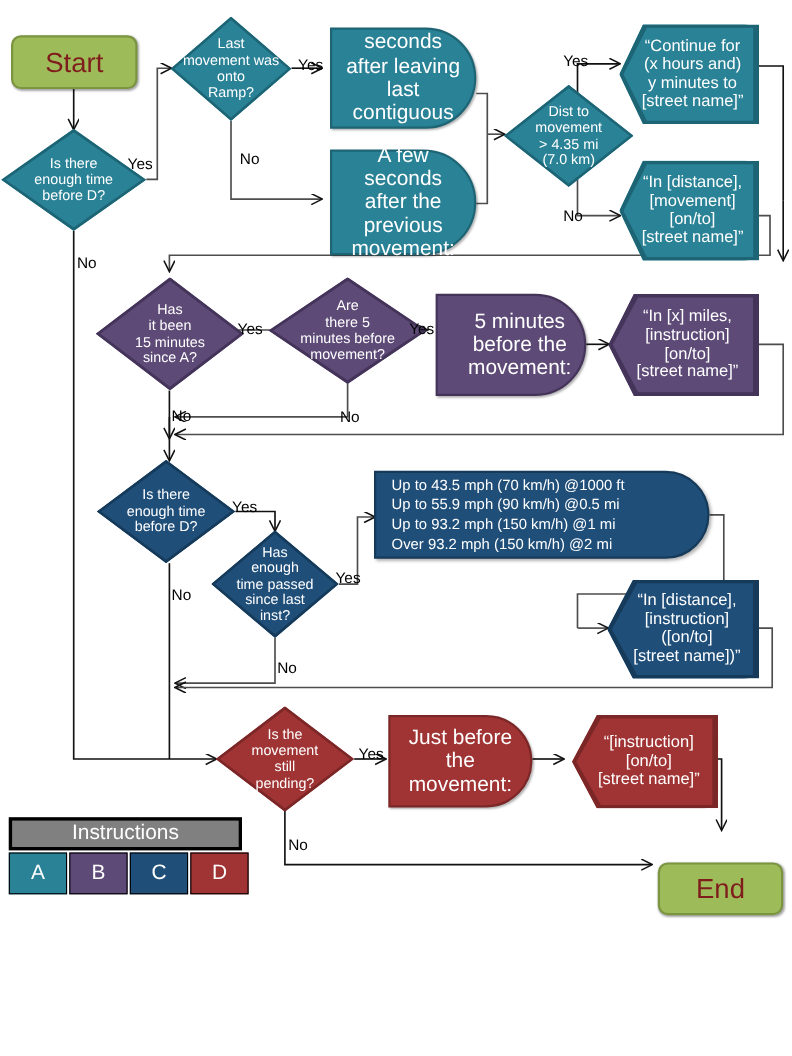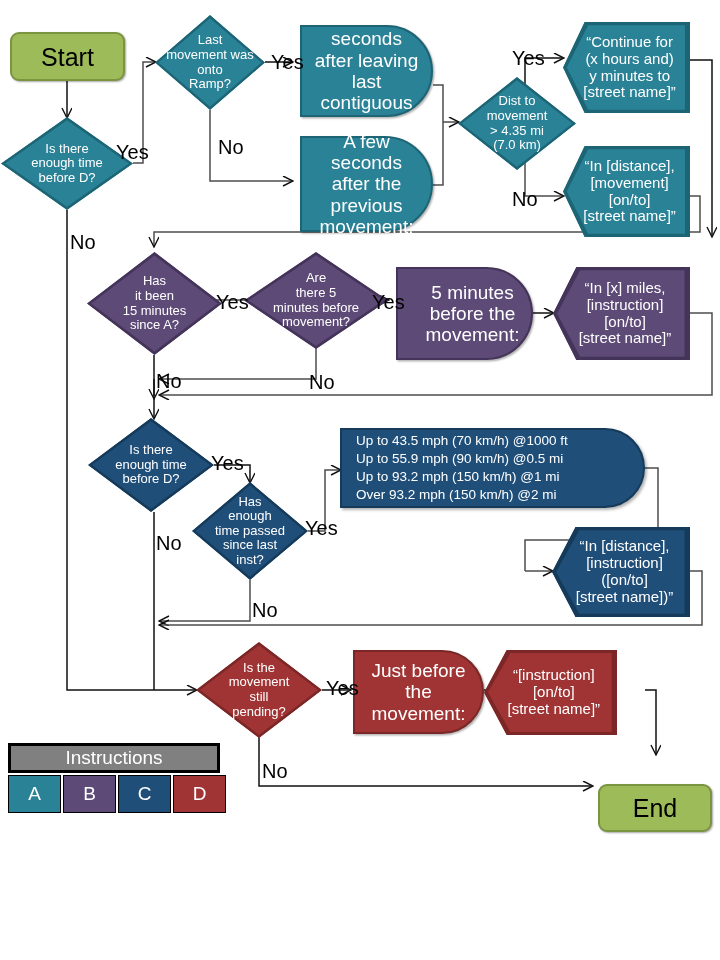--- a/index.html
+++ b/index.html
@@ -5,21 +5,21 @@
   html,body{margin:0;padding:0;background:#ffffff;}
   body{width:720px;height:960px;font-family:"Liberation Sans",sans-serif;}
   #stage{position:relative;width:720px;height:960px;overflow:hidden;background:#fff;}
   #svg{position:absolute;left:0;top:0;width:720px;height:960px;}
 
   .node{position:absolute;box-sizing:border-box;display:flex;align-items:center;
         justify-content:center;text-align:center;color:#ffffff;line-height:1.12;}
   .node .txt{display:block;width:100%;padding:0 4px;}
 
   
-  .term{background:#9ebb59;border:2px solid #7a9440;border-radius:9px;color:#000000;
+  .term{background:#9ebb59;border:2px solid #7a9440;border-radius:9px;color:#7f1d1d;
         font-size:25px;box-shadow:1px 1px 2px rgba(0,0,0,.35);}
 
   
   .teal{--fill:#2a8296;--stroke:#1d6575;}
   .purple{--fill:#5d4a77;--stroke:#453459;}
   .navy{--fill:#1f4e79;--stroke:#163a59;}
   .red{--fill:#a03434;--stroke:#7b2727;}
 
   
   .dia{font-size:13px;}
@@ -52,21 +52,21 @@
      justify-content:center;height:100%;width:100%;text-align:center;padding-left:8%;
      box-sizing:border-box;}
 
   
   .card{background:var(--fill);border:2px solid var(--stroke);
      border-radius:0 150px 150px 0;box-shadow:2px 2px 3px rgba(0,0,0,.3);
      font-size:13.5px;text-align:left;}
   .card .txt{text-align:left;padding-left:14px;line-height:1.33;}
 
   
-  .elab{position:absolute;font-size:20px;color:#000;background:transparent;
+  .elab{position:absolute;font-size:14px;color:#000;background:transparent;
         line-height:1;white-space:nowrap;text-align:center;}
 
   
   #legend{position:absolute;left:8px;top:743px;}
   .lg-title{width:212px;height:30px;background:#808080;border:3px solid #000;
      box-sizing:border-box;display:flex;align-items:center;justify-content:center;
      color:#fff;font-size:19px;}
   .lg-row{display:flex;margin-top:2px;}
   .lg-cell{width:53px;height:38px;box-sizing:border-box;display:flex;
      align-items:center;justify-content:center;color:#fff;font-size:19px;
@@ -224,21 +224,21 @@
 
   <div class="node dia red" style="left:196px;top:642px;width:126px;height:96px;">
     <span class="shape"></span>
     <span class="txt">Is the<br>movement<br>still<br>pending?</span>
   </div>
 
   <div class="node delay red" style="left:353px;top:650px;width:131px;height:84px;">
     <span class="txt">Just before<br>the movement:</span>
   </div>
 
-  <div class="node hexa red" style="left:484px;top:650px;width:133px;height:85px;">
+  <div class="node hexa red" style="left:520px;top:650px;width:133px;height:85px;">
     <span class="shape"></span>
     <span class="inner"></span>
     <span class="txt">“[instruction]<br>[on/to]<br>[street name]”</span>
   </div>
 
   <div class="node term" style="left:598px;top:784px;width:114px;height:48px;">
     <span class="txt">End</span>
   </div>
 
   <span class="elab" style="left:116px;top:142px;">Yes</span>

